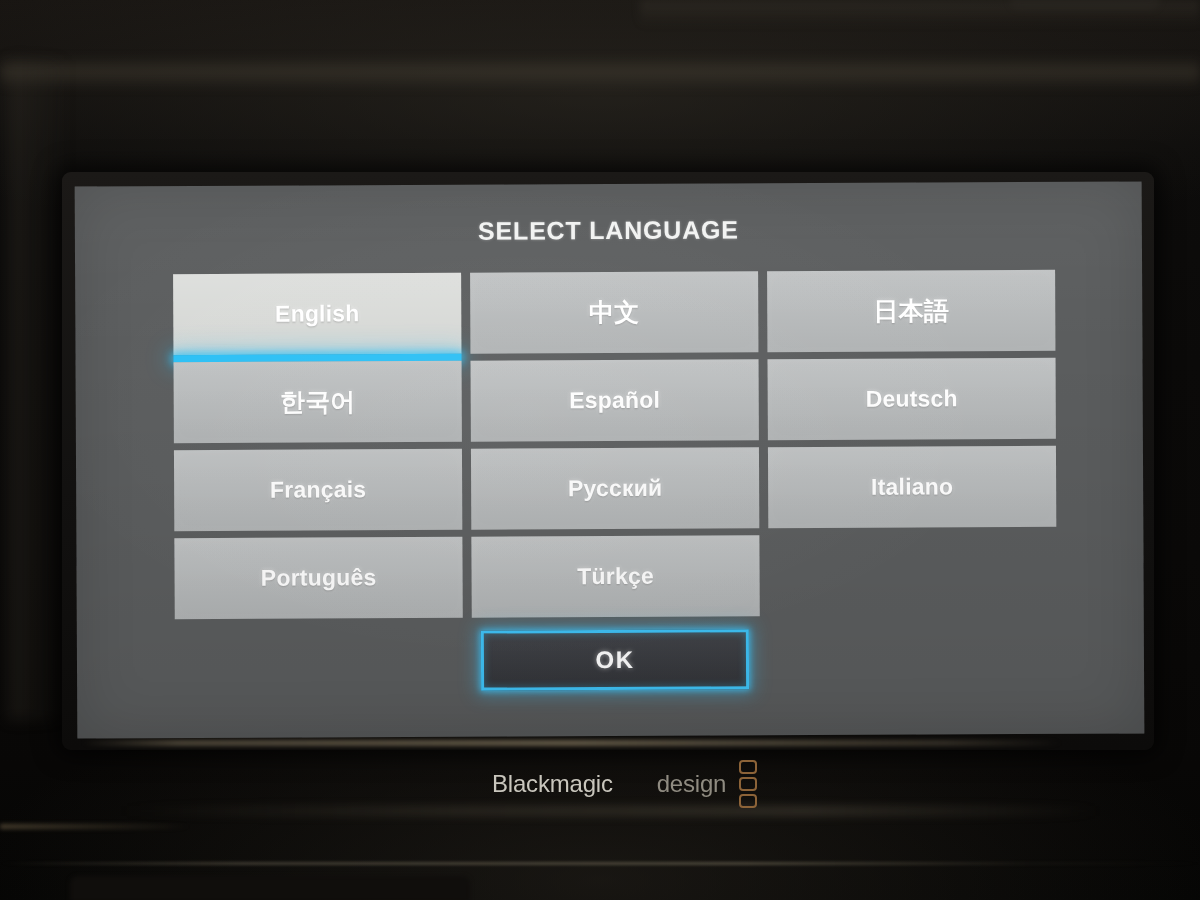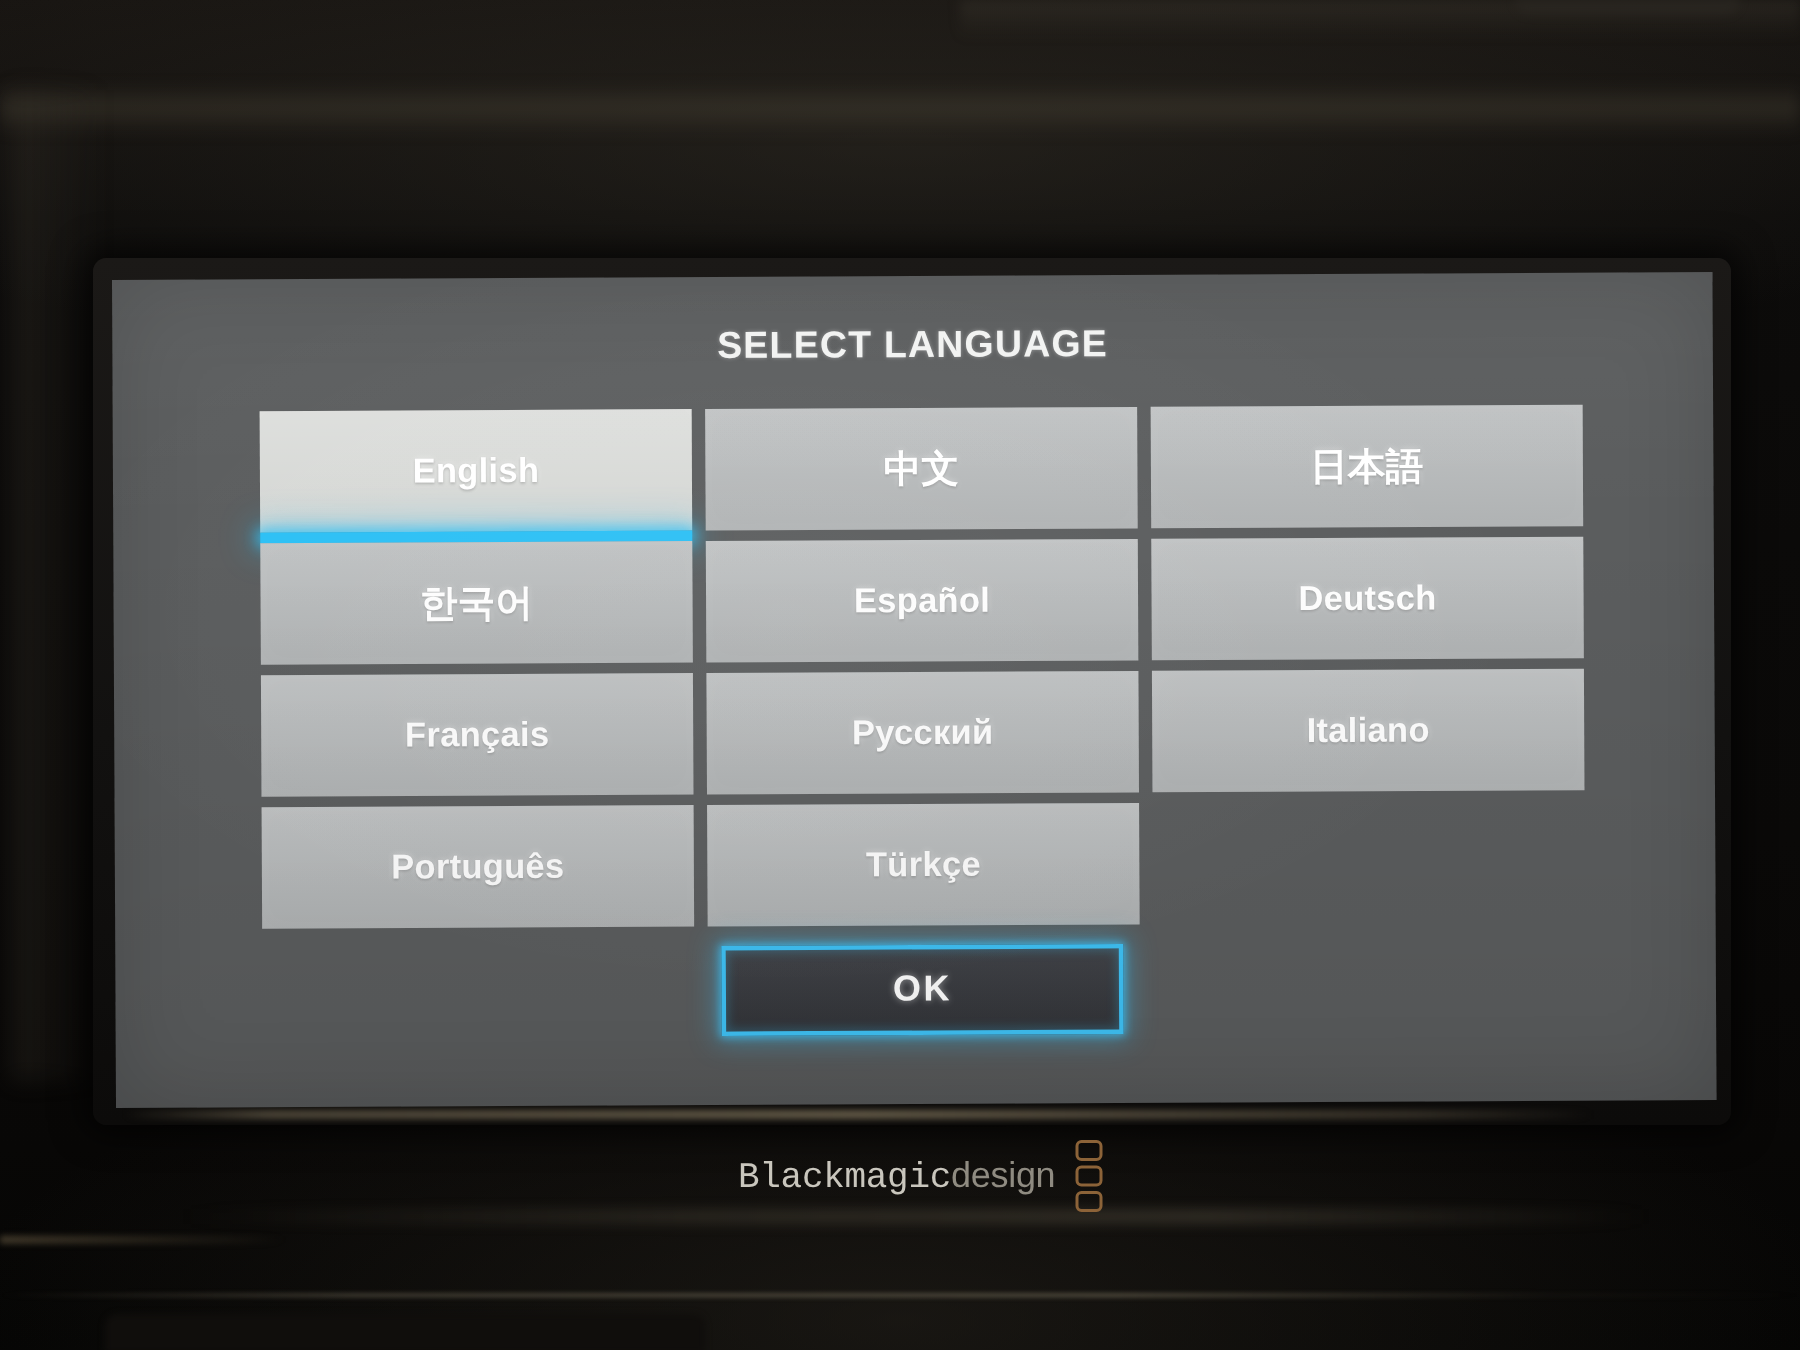--- a/index.html
+++ b/index.html
@@ -199,22 +199,22 @@
     left: 492px; top: 760px;
     display: flex;
     align-items: center;
     gap: 13px;
   }
   #brand-wordmark {
     font-size: 24px;
     letter-spacing: -0.2px;
     white-space: nowrap;
   }
-  #brand-wordmark .brand-black { color: #c9c6bd; font-family: Liberation Mono, monospace; }
-  #brand-wordmark .brand-design { color: #8f8b81; }
+  #brand-wordmark .brand-black { color: #c9c6bd; }
+  #brand-wordmark .brand-design { color: #8f8b81; margin-left: 44px; }
 
   #brand-logo {
     display: flex;
     flex-direction: column;
     gap: 3px;
   }
   #brand-logo span {
     display: block;
     width: 18px; height: 14px;
     border: 2.5px solid #8c6338;

